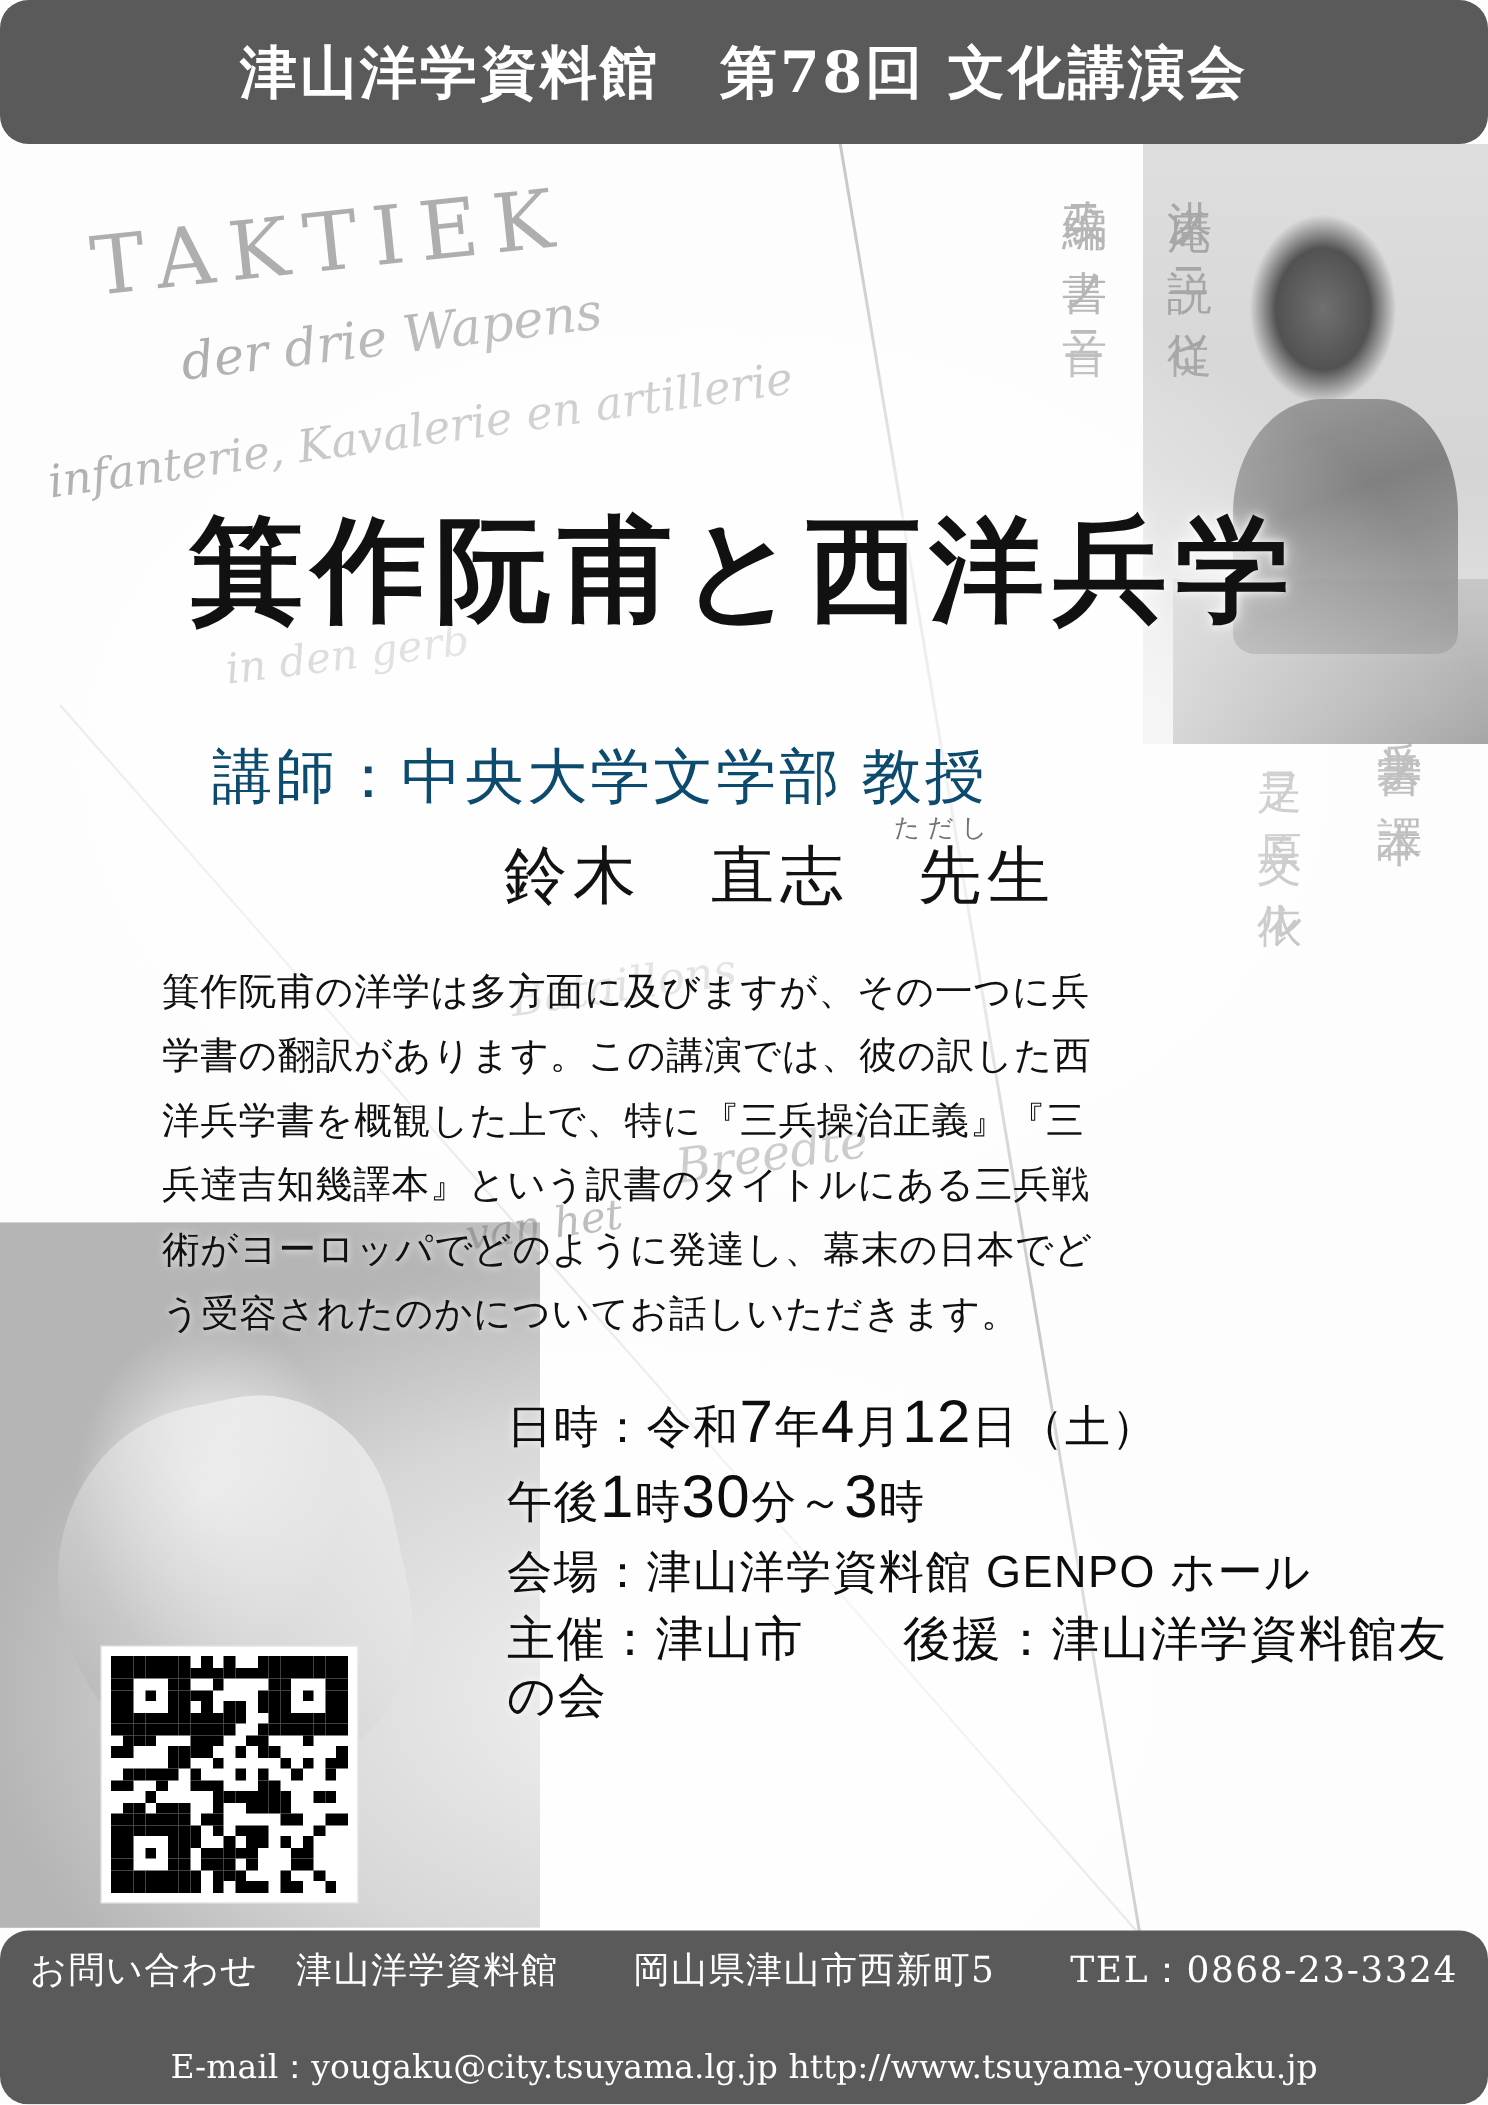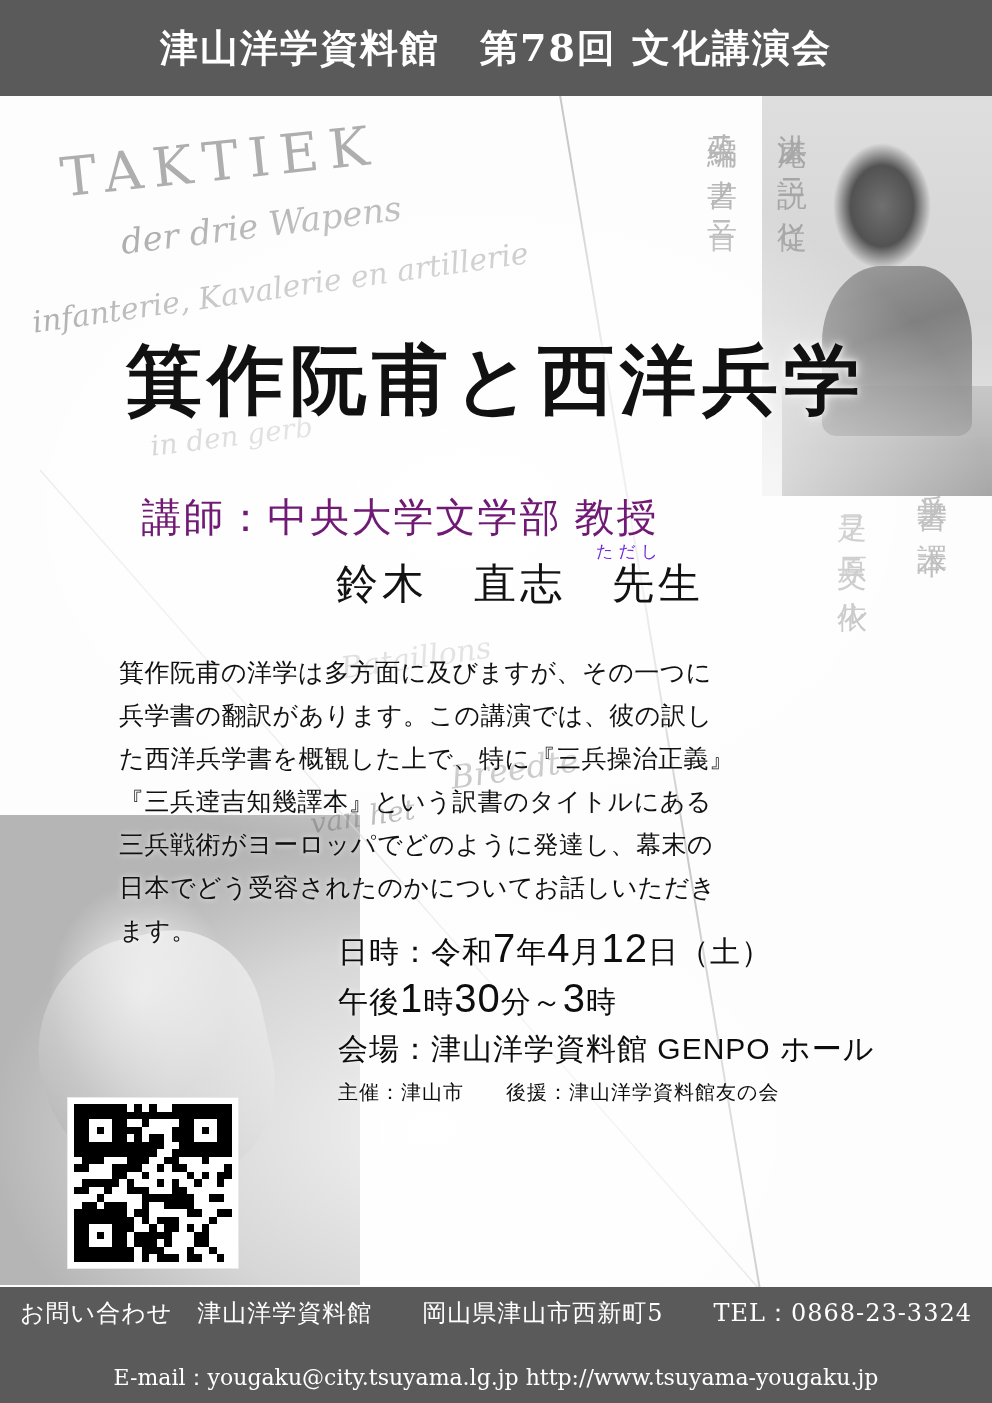--- a/index.html
+++ b/index.html
@@ -119,20 +119,21 @@
   
   .bar {
     position: absolute;
     left: 0;
     width: 992px;
     background: #5a5a5a;
     color: #ffffff;
     display: flex;
     align-items: center;
     justify-content: center;
+    border-radius: 19px;
   }
   .header-bar {
     top: 0;
     height: 96px;
     font-size: 38px;
     font-weight: bold;
     letter-spacing: 2px;
     font-family: "DejaVu Serif", serif;
   }
   .footer-bar {
@@ -157,54 +158,54 @@
     font-family: "DejaVu Sans", sans-serif;
     text-shadow: 0 0 6px rgba(255,255,255,.9), 0 0 14px rgba(255,255,255,.8);
   }
 
   .speaker-1 {
     position: absolute;
     left: 0; top: 490px;
     width: 800px;
     text-align: center;
     font-size: 40px;
-    color: #701a75;
+    color: #0c4a6e;
     letter-spacing: 2px;
     text-shadow: 0 0 8px rgba(255,255,255,.95);
   }
   .speaker-2 {
     position: absolute;
     left: 0; top: 556px;
     width: 992px;
     text-align: center;
     font-size: 42px;
     color: #121212;
     letter-spacing: 4px;
     text-shadow: 0 0 8px rgba(255,255,255,.95);
     padding-left: 24px;
   }
   .ruby-mark {
     position: absolute;
     left: 596px; top: 540px;
     font-size: 17px;
     letter-spacing: 5px;
-    color: #6d28d9;
+    color: #737373;
   }
 
   .abstract {
     position: absolute;
     left: 108px; top: 640px;
     width: 640px;
     font-size: 25px;
     line-height: 43px;
     color: #111111;
     letter-spacing: 0.5px;
     text-shadow: 0 0 6px rgba(255,255,255,.92);
   }
-  .abstract p { margin: 11px; }
+  .abstract p { margin: 0; }
 
   .details {
     position: absolute;
     left: 290px; top: 925px;
     width: 640px;
     color: #0d0d0d;
     text-shadow: 0 0 6px rgba(255,255,255,.92);
     margin-left: 48px;
   }
   .line-date {
@@ -217,21 +218,21 @@
     font-size: 30px;
     line-height: 46px;
     letter-spacing: 1px;
   }
   .line-venue {
     font-size: 30px;
     line-height: 48px;
     letter-spacing: 1px;
   }
   .line-org {
-    font-size: 20px;
+    font-size: 32px;
     line-height: 38px;
     letter-spacing: 1px;
   }
   .apply-block {
     position: absolute;
     left: 290px; top: 1100px;
     width: 660px;
     font-size: 24px;
     line-height: 38px;
     color: #0d0d0d;

